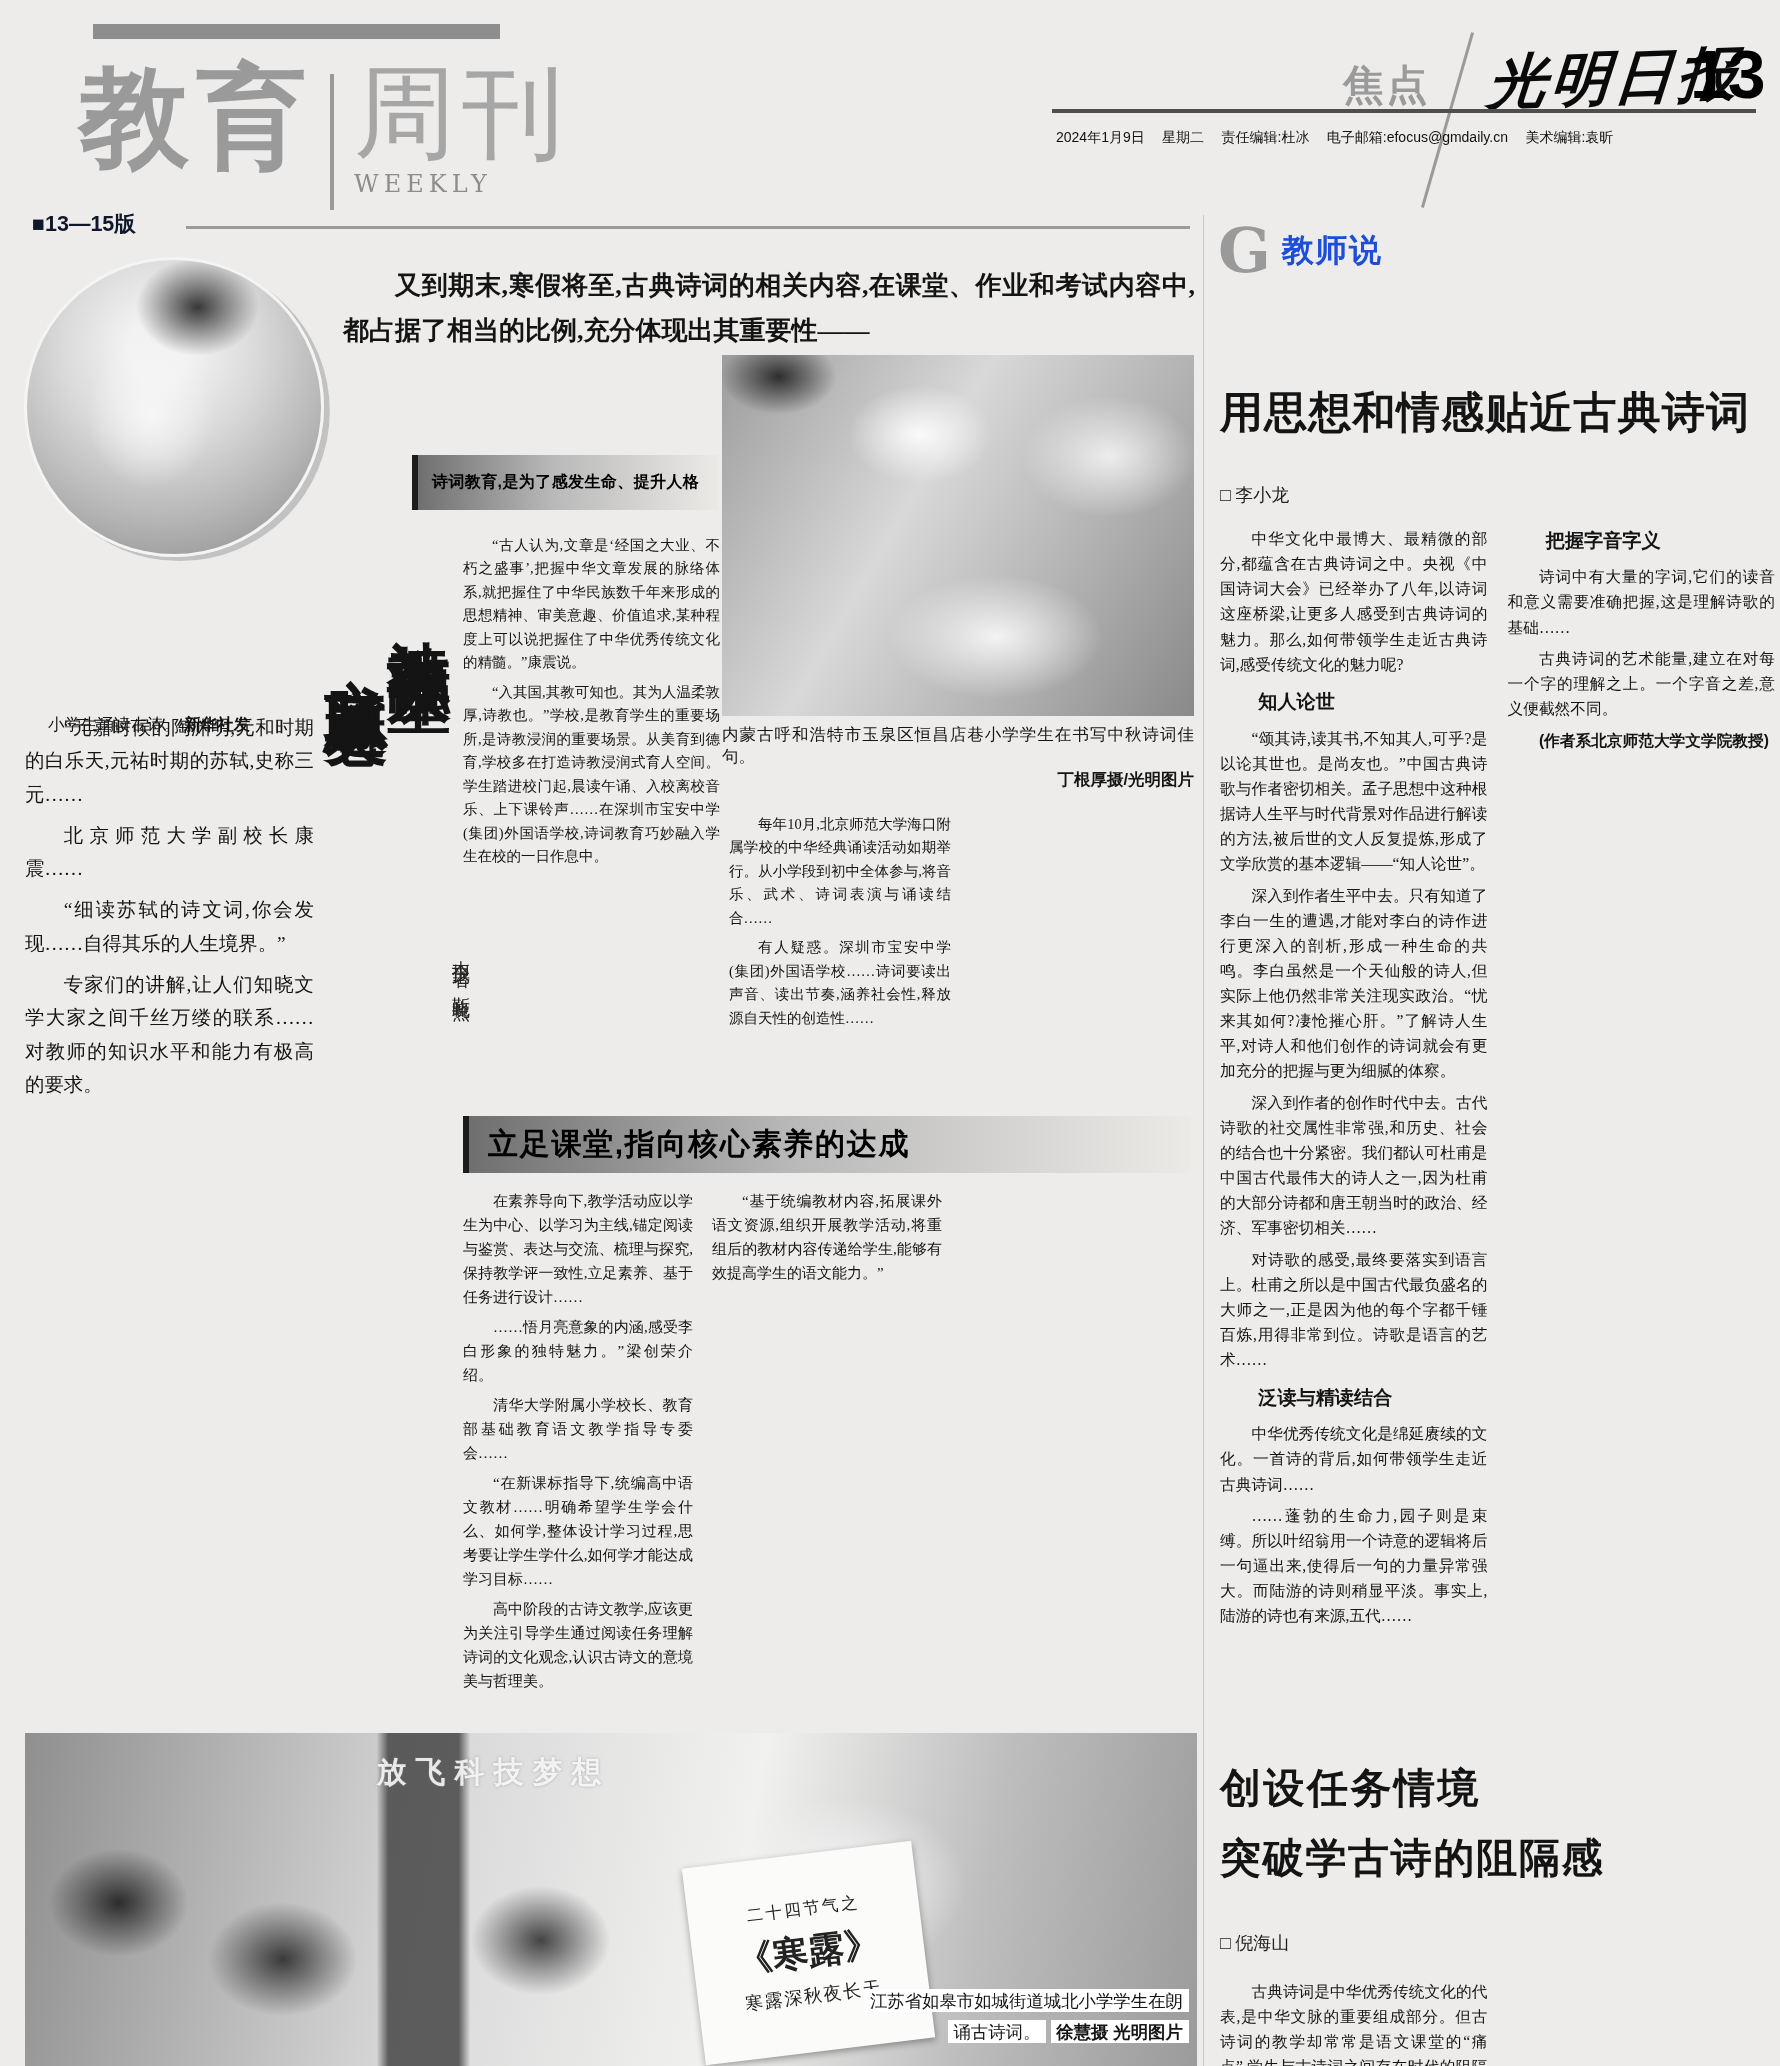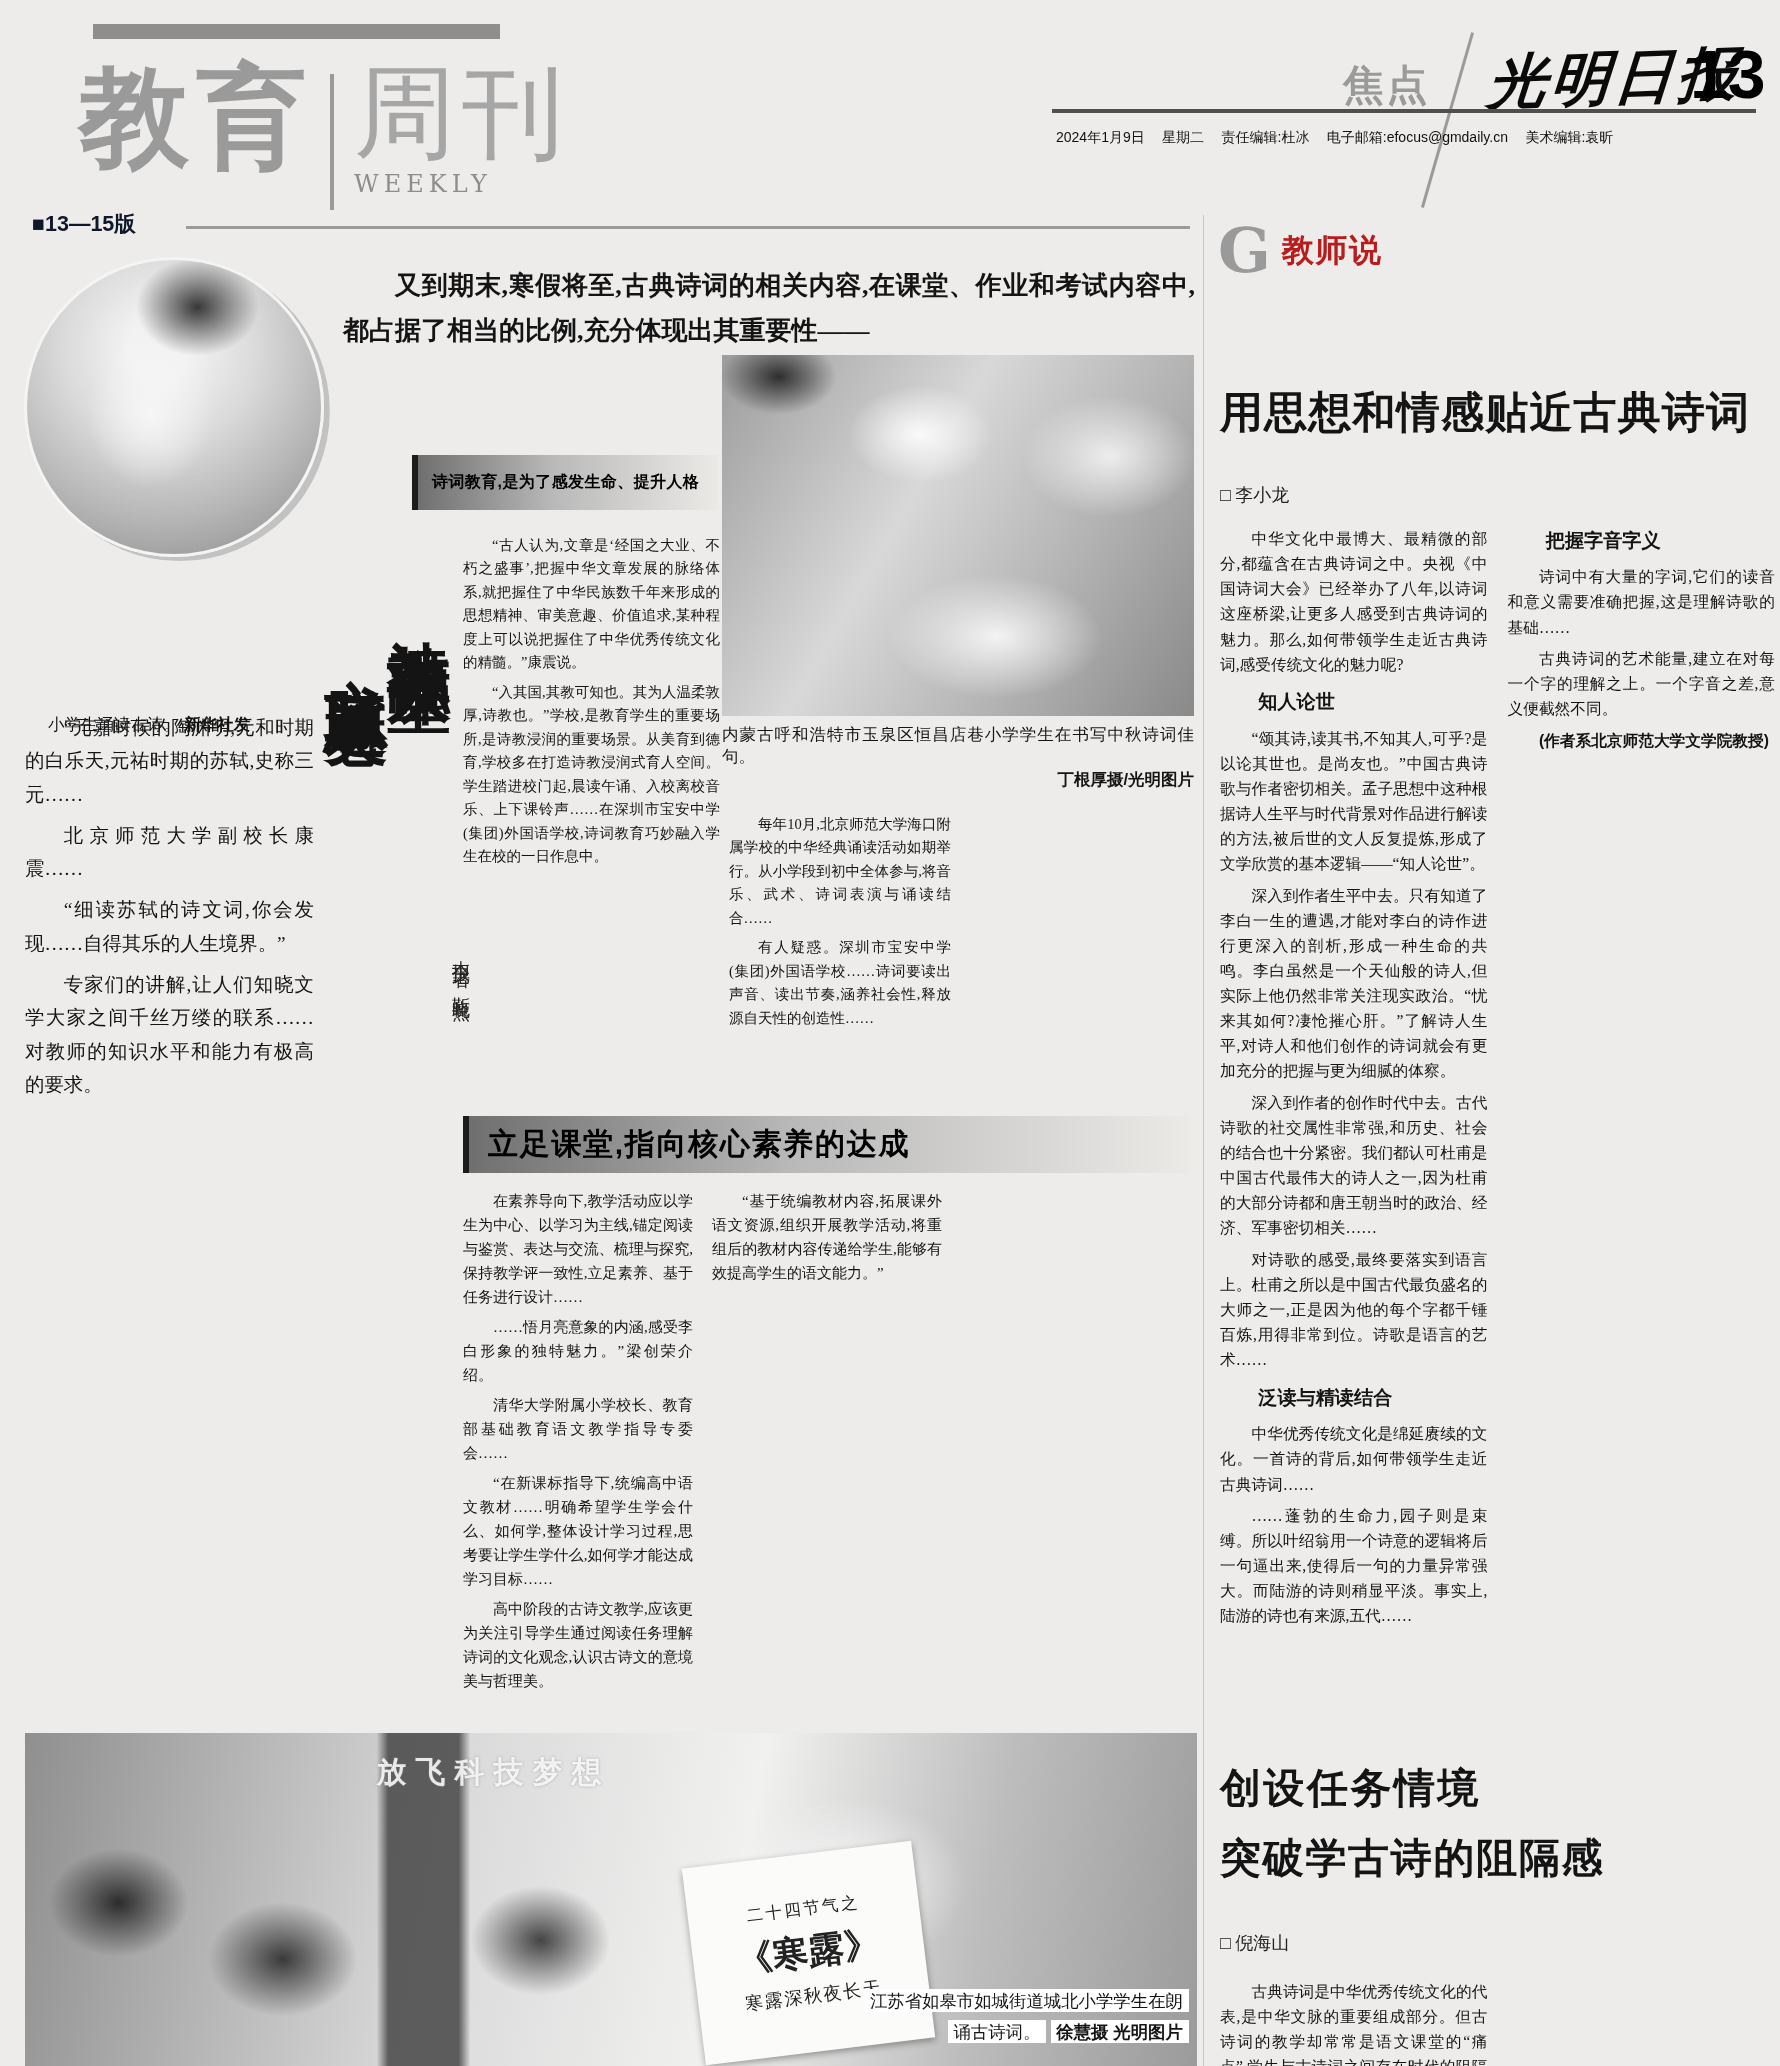--- a/index.html
+++ b/index.html
@@ -93,21 +93,21 @@
 
   .body-text p { text-indent:2em; text-align:justify; margin-bottom:.4em; }
   .col-left { left:25px; top:711px; width:289px; height:657px; font-size:19.4px; line-height:1.72; overflow:hidden; }
   .col-mid1 { left:463px; top:534px; width:257px; height:565px; font-size:14.5px; line-height:1.62; overflow:hidden; }
   .cols-a { left:729px; top:813px; width:462px; height:286px; column-count:2; column-gap:18px; column-fill:auto; font-size:14.5px; line-height:1.62; overflow:hidden; }
   .cols-b { left:463px; top:1189px; width:728px; height:529px; column-count:3; column-gap:19px; column-fill:auto; font-size:15px; line-height:1.6; overflow:hidden; }
 
   
   .gtag { display:flex; align-items:center; gap:10.7px; }
   .gtag .g { font-family:"DejaVu Serif",serif; font-size:62px; line-height:.9; font-weight:bold; color:#9a9a9a; }
-  .gtag .label { font-family:"Liberation Sans",sans-serif; font-weight:900; font-size:32px; color:#b91c1c; letter-spacing:1.7px; }
+  .gtag .label { font-family:"Liberation Sans",sans-serif; font-weight:900; font-size:32px; color:#1d4ed8; letter-spacing:1.7px; }
 
   .sep-v { left:1203px; top:215px; width:1.2px; height:2302px; background:#c8c7c4; }
 
   .teacher-tag { left:1218px; top:223px; }
   .teacher-title { left:1220px; top:384px; width:558px; font-size:43px; font-weight:900; letter-spacing:1.2px; }
   .author-line { font-size:18px; color:#222; }
   .teacher-author { left:1220px; top:483px; }
   .teacher-body { left:1220px; top:526px; width:555px; height:1111px; column-count:2; column-gap:20px; column-fill:auto; font-size:15.7px; line-height:1.6; overflow:hidden; }
 
   .subhead { font-family:"Liberation Sans",sans-serif; font-weight:bold; font-size:1.22em; text-indent:2.2em; margin:.55em 0 .45em; }

